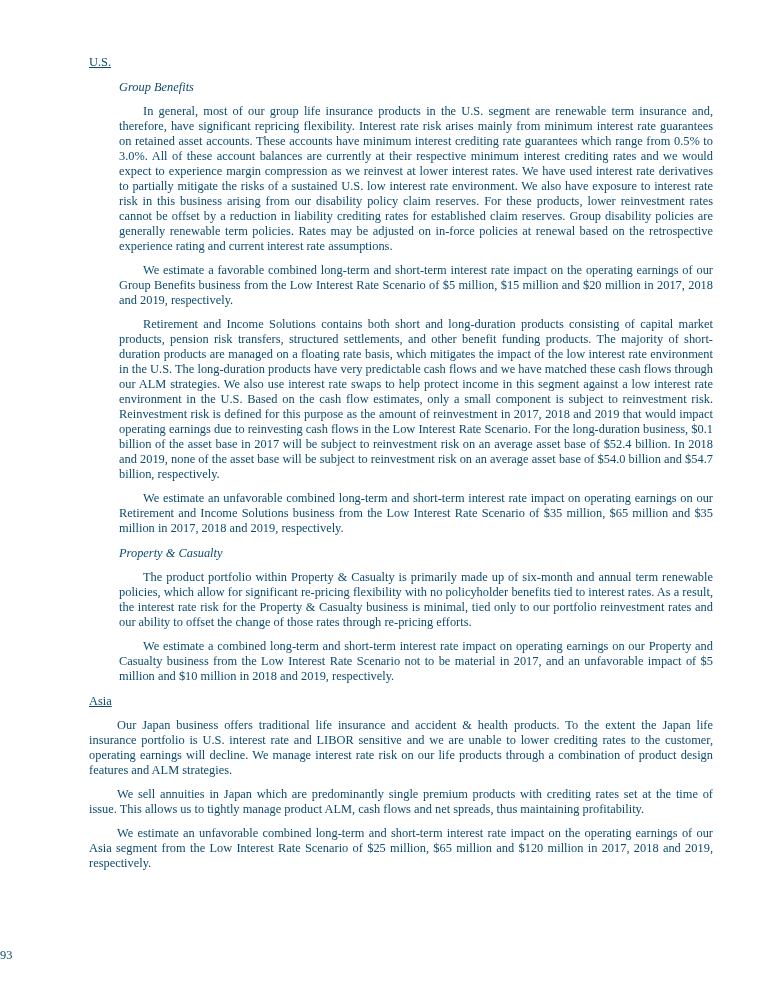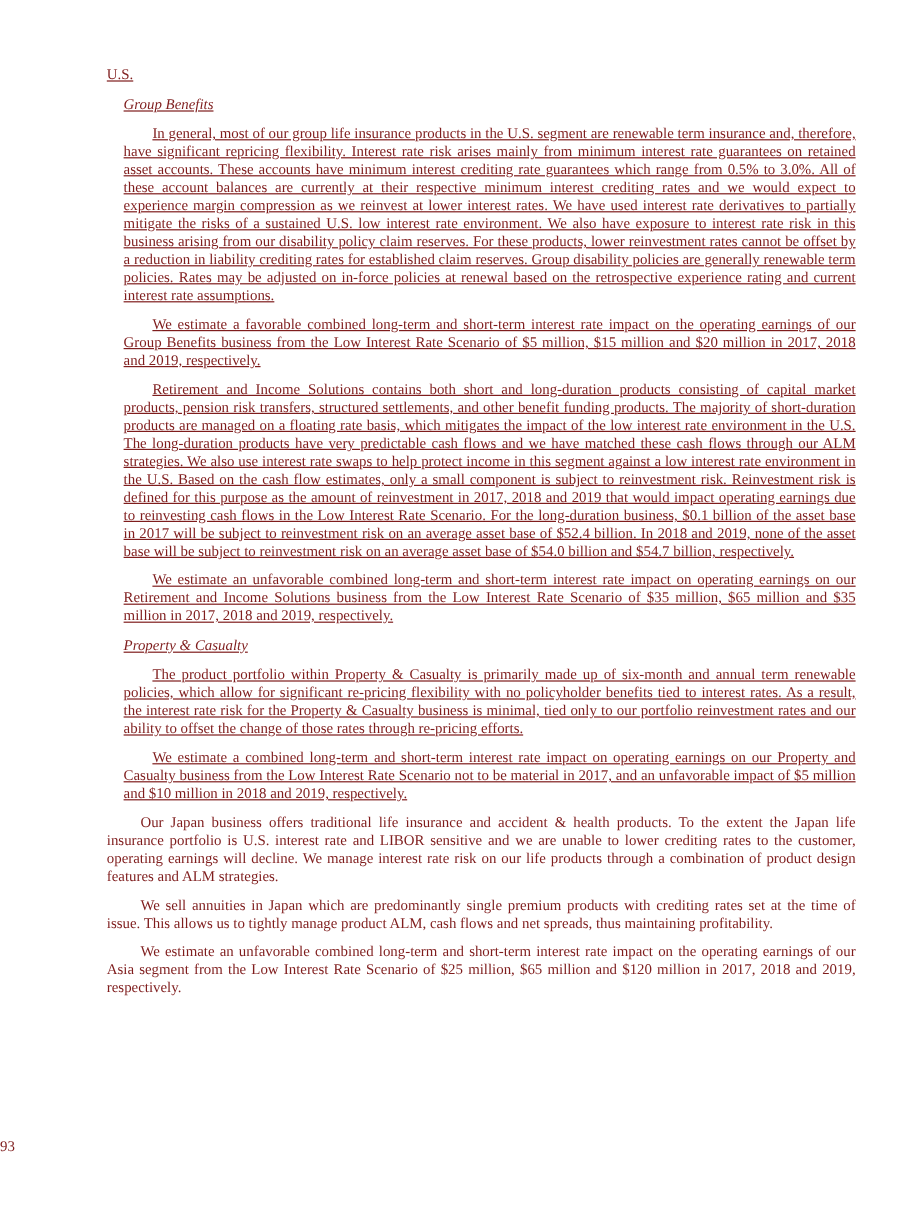--- a/index.html
+++ b/index.html
@@ -9,36 +9,35 @@
   }
   .page {
     position: relative;
     width: 768px;
     height: 1004px;
     box-sizing: border-box;
     background: #ffffff;
     font-family: "Liberation Serif", serif;
     font-size: 12.4px;
     line-height: 15px;
-    color: #7f1d1d;
+    color: #0c4a6e;
     padding: 55px 55px 0 89px;
     overflow: hidden;
   }
   .section-heading {
     font-size: 12.4px;
     font-weight: normal;
     text-decoration: underline;
     margin: 10px 0 9px 0;
   }
   .section-heading.first {
     margin-top: 0;
   }
   .subsection {
-    margin-left: 14px;
-    text-decoration: underline;
+    margin-left: 30px;
   }
   .subsection-heading {
     font-size: 12.4px;
     font-weight: normal;
     font-style: italic;
     margin: 10px 0 9px 0;
   }
   p.para {
     margin: 9px 0;
     text-align: justify;
@@ -76,20 +75,21 @@
     </div>
 
     <div class="subsection">
       <h3 class="subsection-heading">Property &amp; Casualty</h3>
       <p class="para">The product portfolio within Property &amp; Casualty is primarily made up of six-month and annual term renewable policies, which allow for significant re-pricing flexibility with no policyholder benefits tied to interest rates. As a result, the interest rate risk for the Property &amp; Casualty business is minimal, tied only to our portfolio reinvestment rates and our ability to offset the change of those rates through re-pricing efforts.</p>
       <p class="para">We estimate a combined long-term and short-term interest rate impact on operating earnings on our Property and Casualty business from the Low Interest Rate Scenario not to be material in 2017, and an unfavorable impact of $5 million and $10 million in 2018 and 2019, respectively.</p>
     </div>
   </section>
 
   <section class="section-asia">
+    <h2 class="section-heading">Asia</h2>
     <p class="para">Our Japan business offers traditional life insurance and accident &amp; health products. To the extent the Japan life insurance portfolio is U.S. interest rate and LIBOR sensitive and we are unable to lower crediting rates to the customer, operating earnings will decline. We manage interest rate risk on our life products through a combination of product design features and ALM strategies.</p>
     <p class="para">We sell annuities in Japan which are predominantly single premium products with crediting rates set at the time of issue. This allows us to tightly manage product ALM, cash flows and net spreads, thus maintaining profitability.</p>
     <p class="para">We estimate an unfavorable combined long-term and short-term interest rate impact on the operating earnings of our Asia segment from the Low Interest Rate Scenario of $25 million, $65 million and $120 million in 2017, 2018 and 2019, respectively.</p>
   </section>
 
   <footer class="page-number">93</footer>
 
 </div>
 
 </body></html>

